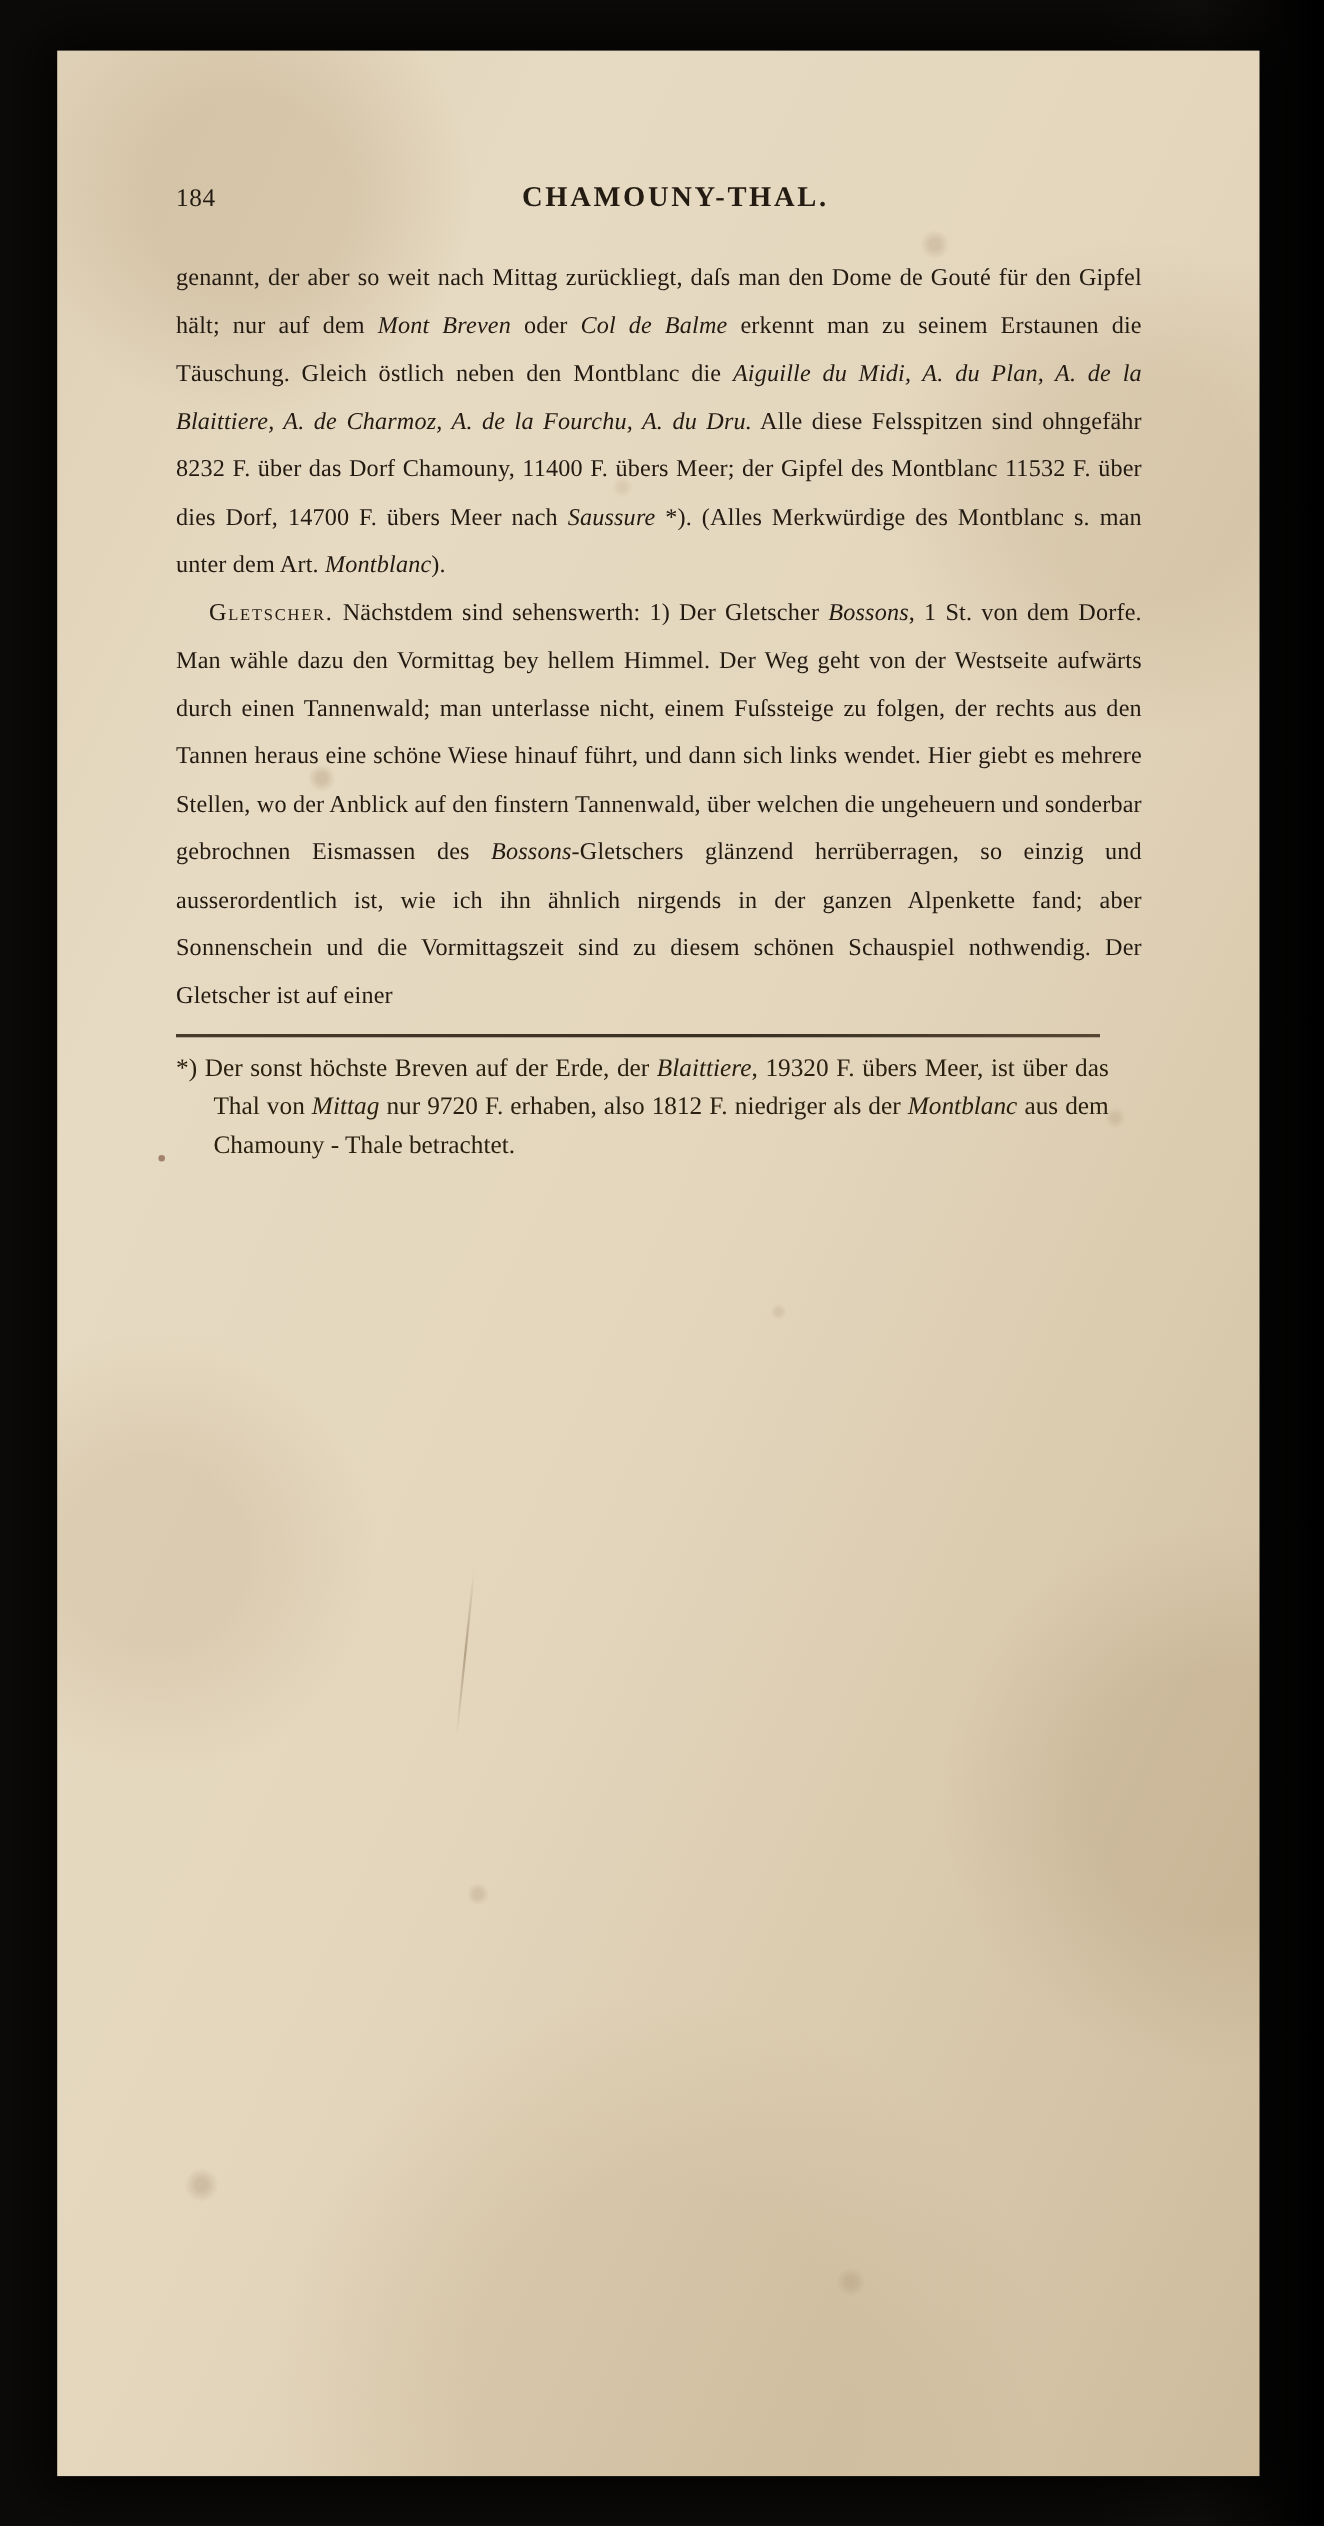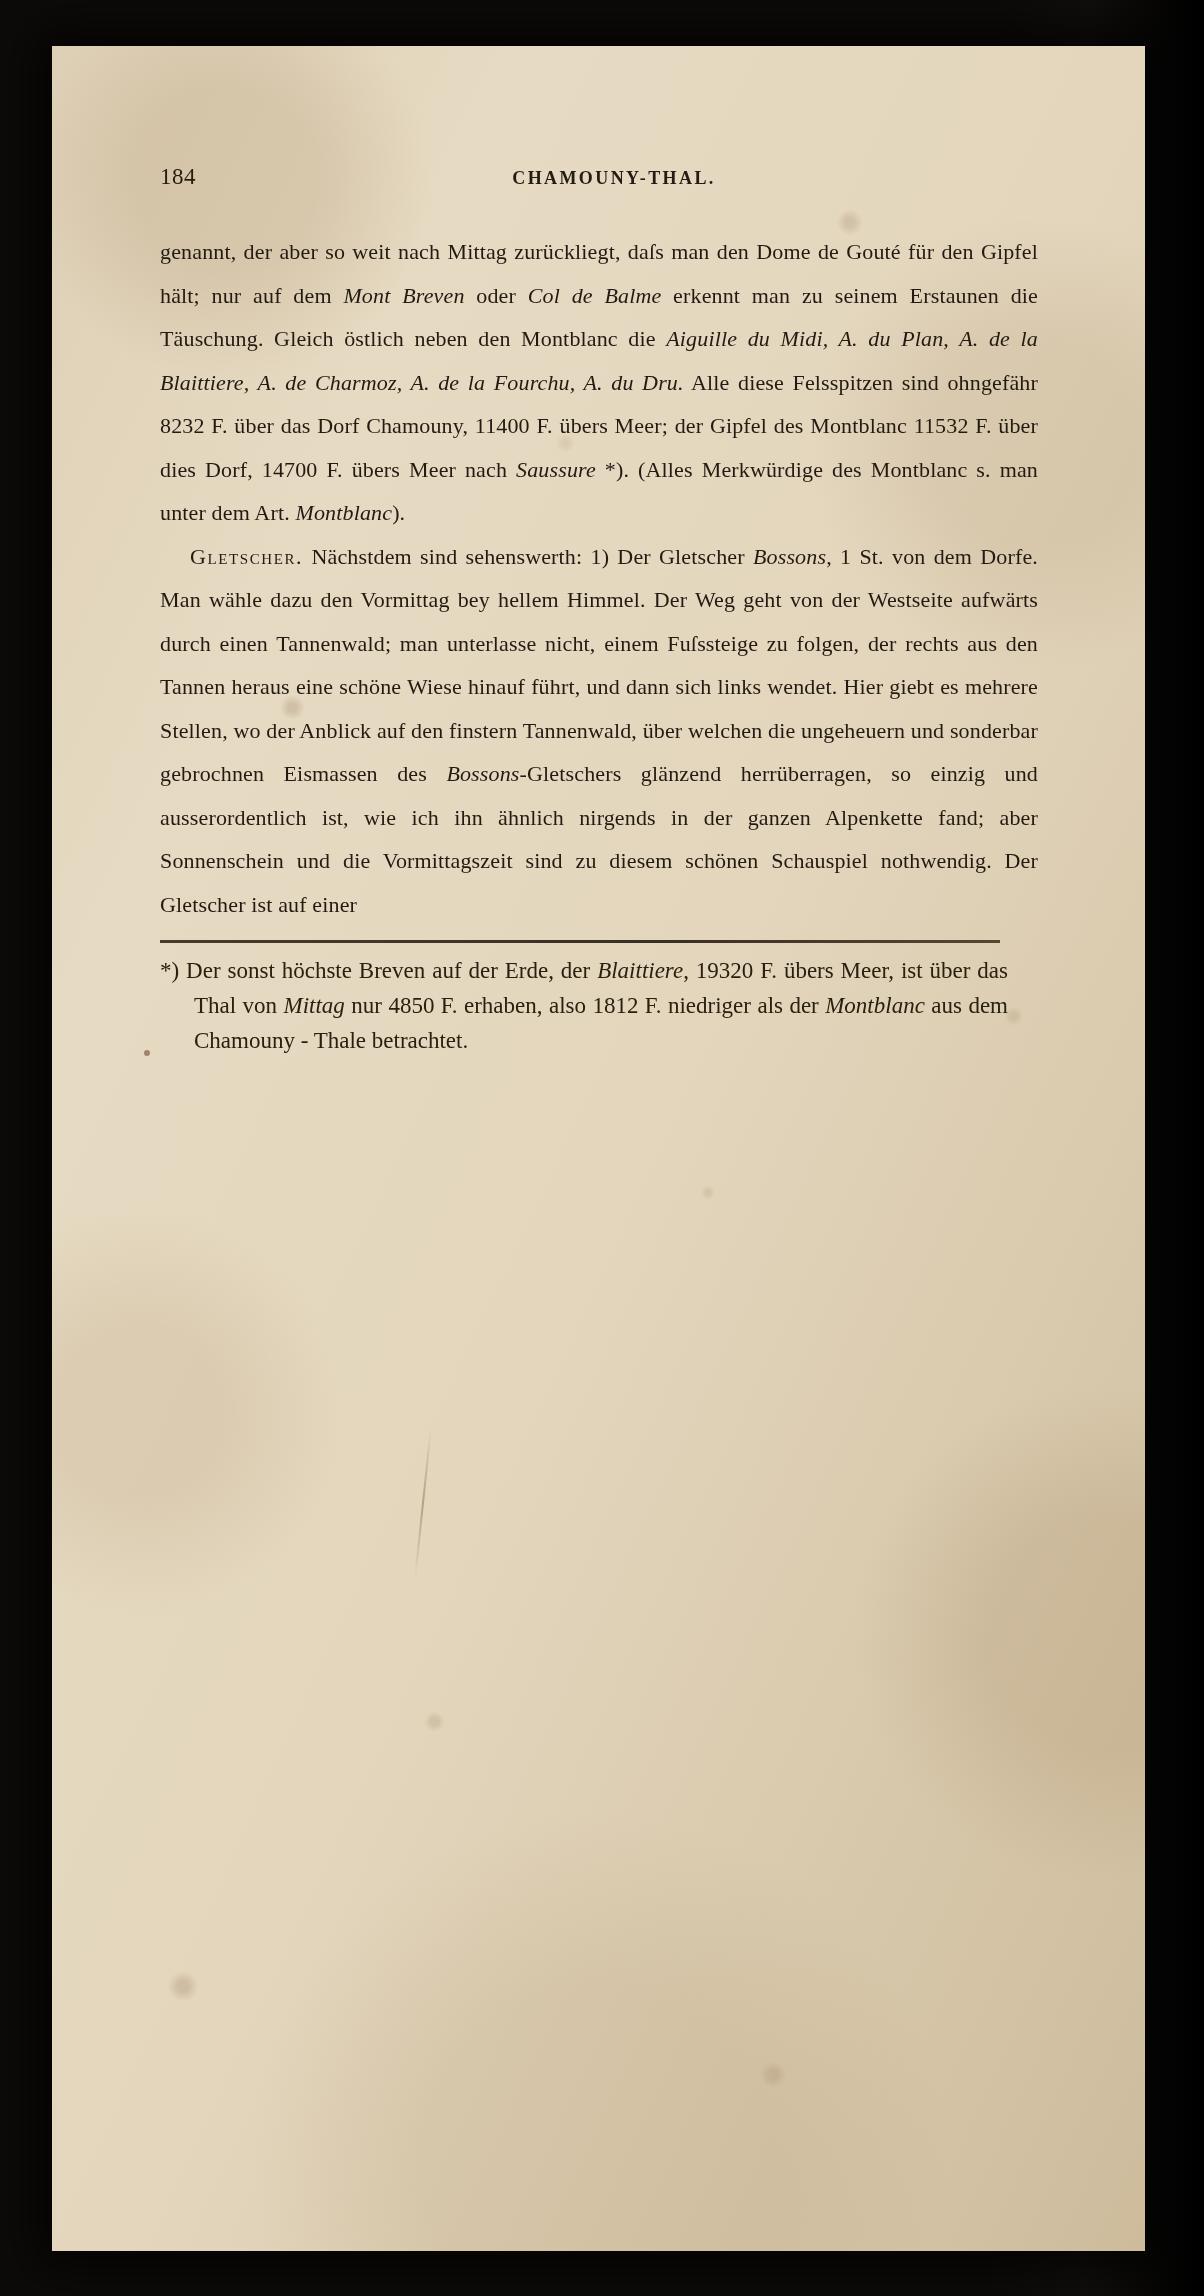--- a/index.html
+++ b/index.html
@@ -82,21 +82,21 @@
   }
   .folio {
     font-size: 23px;
     letter-spacing: 0.5px;
     color: #241c12;
     width: 150px;
   }
   .runtitle {
     flex: 1;
     text-align: center;
-    font-size: 18px;
+    font-size: 26px;
     letter-spacing: 2.4px;
     font-variant: small-caps;
     text-transform: uppercase;
     color: #241c12;
     padding-right: 120px;
     font-weight: 600;
   }
 
   
   .body-text {
@@ -167,21 +167,21 @@
         </p>
         <p class="indent">
           <span class="sc">Gletscher.</span><span>  Nächstdem sind sehenswerth: 1) Der Gletscher </span><span class="it">Bossons</span><span>, 1 St. von dem Dorfe. Man wähle dazu den Vormittag bey hellem Himmel.  Der Weg geht von der Westseite aufwärts durch einen Tannenwald; man unterlasse nicht, einem Fuſssteige zu folgen, der rechts aus den Tannen heraus eine schöne Wiese hinauf führt, und dann sich links wendet.  Hier giebt es mehrere Stellen, wo der Anblick auf den finstern Tannenwald, über welchen die ungeheuern und sonderbar gebrochnen Eismassen des </span><span class="it">Bossons</span><span>-Gletschers glänzend herrüberragen, so einzig und ausserordentlich ist, wie ich ihn ähnlich nirgends in der ganzen Alpenkette fand; aber Sonnenschein und die Vormittagszeit sind zu diesem schönen Schauspiel nothwendig.  Der Gletscher ist auf einer</span>
         </p>
       </div>
 
       <div class="fn-rule"></div>
 
       <div class="footnote">
         <span class="fn-body">
-          <span>*)</span><span> Der sonst höchste Breven auf der Erde, der </span><span class="it">Blaittiere</span><span>, 19320 F. übers Meer, ist über das Thal von </span><span class="it">Mittag</span><span> nur 4850 F. erhaben, also 1812 F. niedriger als der </span><span class="it">Montblanc</span><span> aus dem Chamouny - Thale betrachtet.</span>
+          <span>*)</span><span> Der sonst höchste Breven auf der Erde, der </span><span class="it">Blaittiere</span><span>, 19320 F. übers Meer, ist über das Thal von </span><span class="it">Mittag</span><span> nur 9720 F. erhaben, also 1812 F. niedriger als der </span><span class="it">Montblanc</span><span> aus dem Chamouny - Thale betrachtet.</span>
         </span>
       </div>
 
     </div>
 
     <div class="crease"></div>
     <div class="dot-mark"></div>
   </div>
 </div>
 

